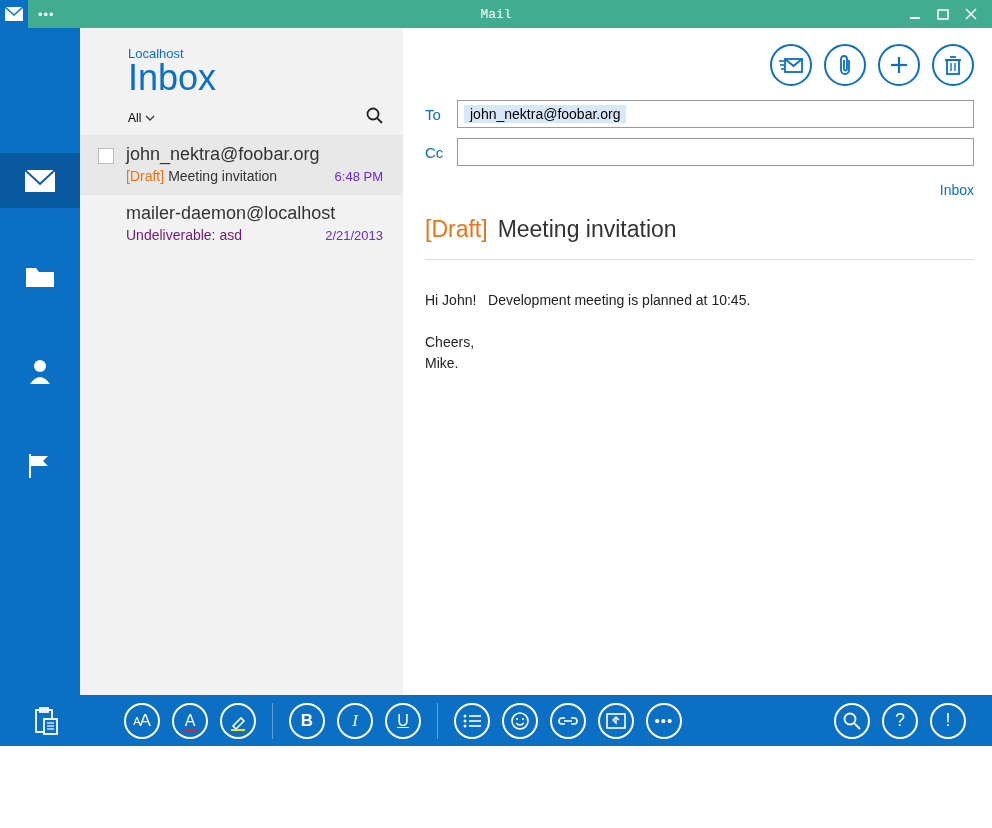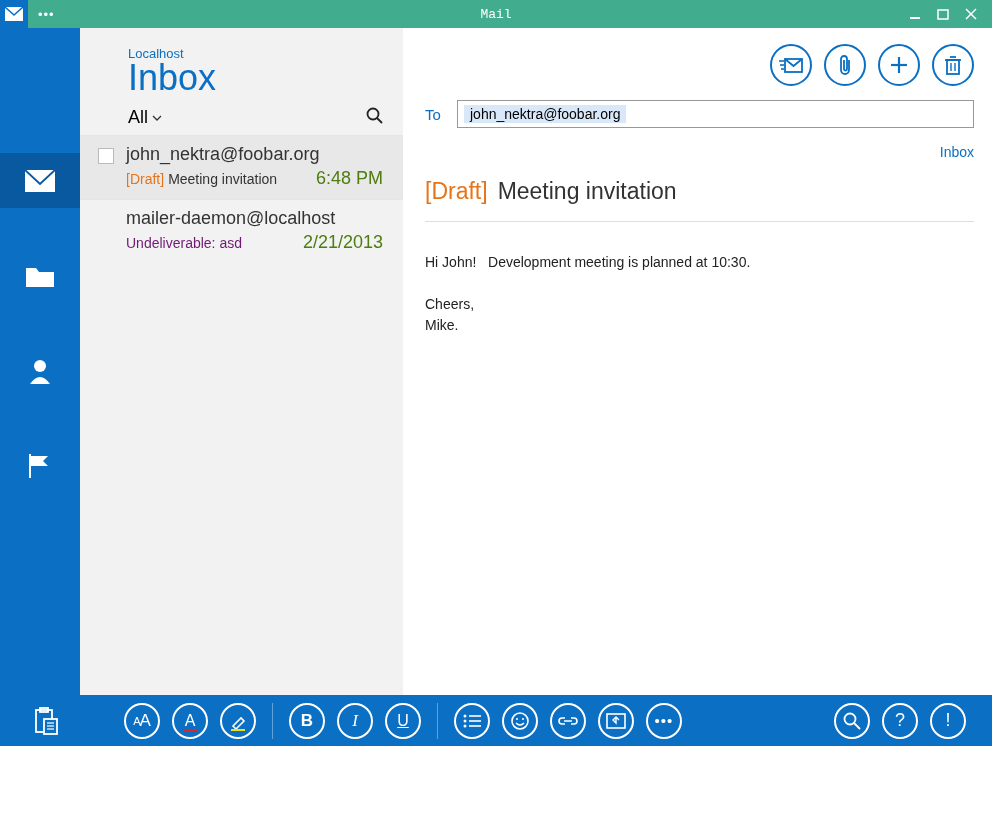--- a/index.html
+++ b/index.html
@@ -17,32 +17,32 @@
 .sidebar { width: 80px; background: #0b6fc4; display: flex; flex-direction: column; align-items: center; padding-top: 125px; gap: 40px; }
 .sidebar .nav-item { width: 80px; height: 55px; display: flex; align-items: center; justify-content: center; cursor: pointer; }
 .sidebar .nav-item.active { background: #0959a0; }
 .sidebar .nav-item svg { fill: #fff; }
 
 .list-pane { width: 323px; background: #f2f2f2; display: flex; flex-direction: column; }
 .list-header { padding: 18px 20px 6px 48px; }
 .account { color: #0b6fc4; font-size: 13px; }
 .folder { color: #0b6fc4; font-size: 36px; font-weight: 400; line-height: 1.05; margin-top: -2px; }
 .filter-row { display: flex; align-items: center; margin-top: 10px; }
-.filter-row .filter { font-size: 18px; display: flex; align-items: center; gap: 4px; cursor: pointer; }
+.filter-row .filter { font-size: 12px; display: flex; align-items: center; gap: 4px; cursor: pointer; }
 .filter-row .search { margin-left: auto; font-size: 17px; cursor: pointer; }
 
 .messages { flex: 1; overflow: auto; }
 .msg-item { padding: 8px 20px 10px 46px; position: relative; cursor: pointer; border-top: 1px solid #e5e5e5; }
 .msg-item.selected { background: #e8e8e8; }
 .msg-item .checkbox { position: absolute; left: 18px; top: 12px; width: 16px; height: 16px; border: 1px solid #bbb; background: #fff; }
 .msg-item .from { font-size: 18px; font-weight: 300; color: #333; }
 .msg-item .subj-row { display: flex; align-items: baseline; margin-top: 3px; font-size: 14px; }
 .msg-item .draft { color: #e67419; margin-right: 4px; }
 .msg-item .subj { color: #333; flex: 1; }
-.msg-item .time { color: #4d7c0f; font-size: 18px; margin-left: 8px; }
+.msg-item .time { color: #6d28d9; font-size: 13px; margin-left: 8px; }
 
 .compose-pane { flex: 1; background: #fff; display: flex; flex-direction: column; padding: 16px 18px 0 22px; position: relative; }
 .action-row { display: flex; justify-content: flex-end; gap: 12px; margin-bottom: 14px; }
 .circle-btn { width: 42px; height: 42px; border: 2px solid #0b6fc4; border-radius: 50%; display: flex; align-items: center; justify-content: center; cursor: pointer; color: #0b6fc4; }
 .circle-btn svg { stroke: #0b6fc4; fill: none; }
 
 .addr-row { display: flex; align-items: center; margin-bottom: 10px; }
 .addr-label { width: 32px; color: #0b6fc4; font-size: 15px; }
 .addr-input { flex: 1; height: 28px; border: 1px solid #999; padding: 2px 6px; font-size: 14px; display: flex; align-items: center; }
 .addr-input input { border: none; outline: none; width: 100%; font-size: 14px; font-family: inherit; }
@@ -198,28 +198,34 @@
           </svg>
       </div>
     </div>
 
     <div class="addr-row">
       <span class="addr-label">To</span>
       <div class="addr-input">
         <span class="chip">john_nektra@foobar.org</span>
       </div>
     </div>
+    <div class="addr-row">
+      <span class="addr-label">Cc</span>
+      <div class="addr-input">
+        <input type="text" value="" style="">
+      </div>
+    </div>
     <div class="more-link">Inbox</div>
 
     <div class="subject-row">
       <span class="draft">[Draft]</span>
       <span class="subj">Meeting invitation</span>
     </div>
 
-    <div class="body-text">Hi John!   Development meeting is planned at 10:30.
+    <div class="body-text">Hi John!   Development meeting is planned at 10:45.
 
 Cheers,
 Mike.</div>
   </div>
 
 </div>
 
 <div class="bottom-bar">
   <div class="tool paste">
     <svg width="24" height="28" viewBox="0 0 24 28">

